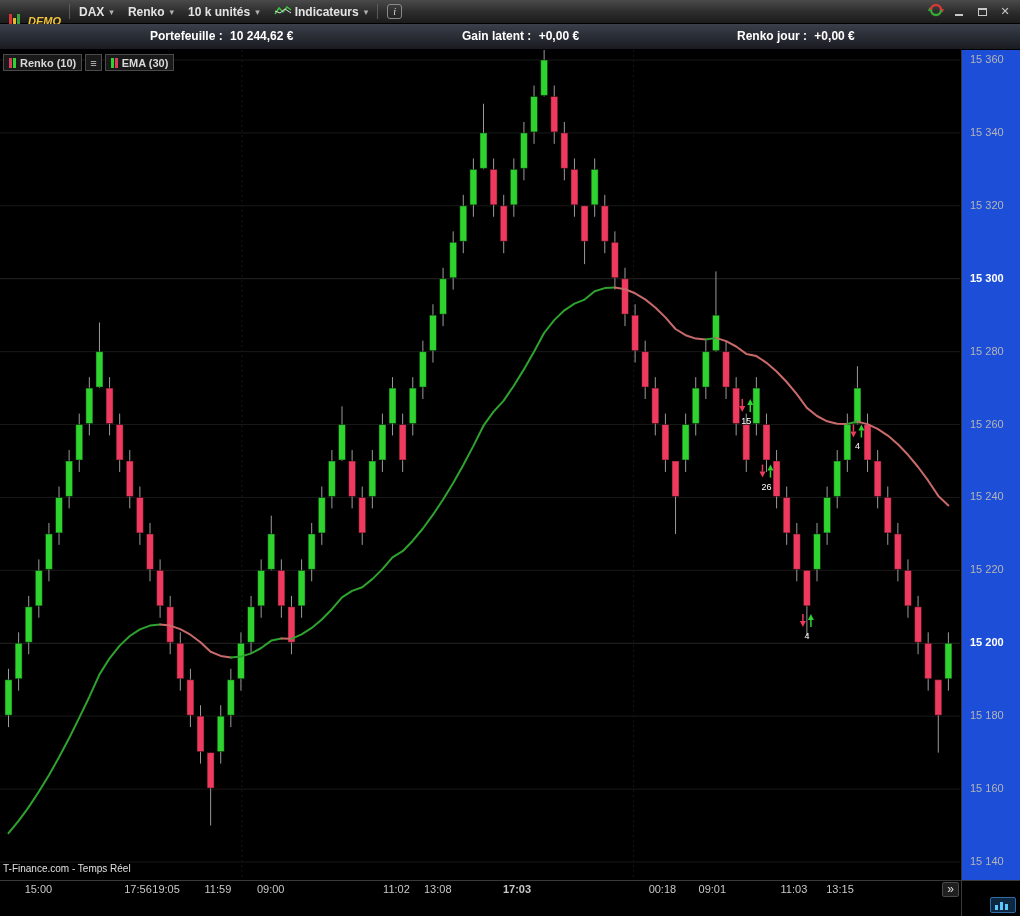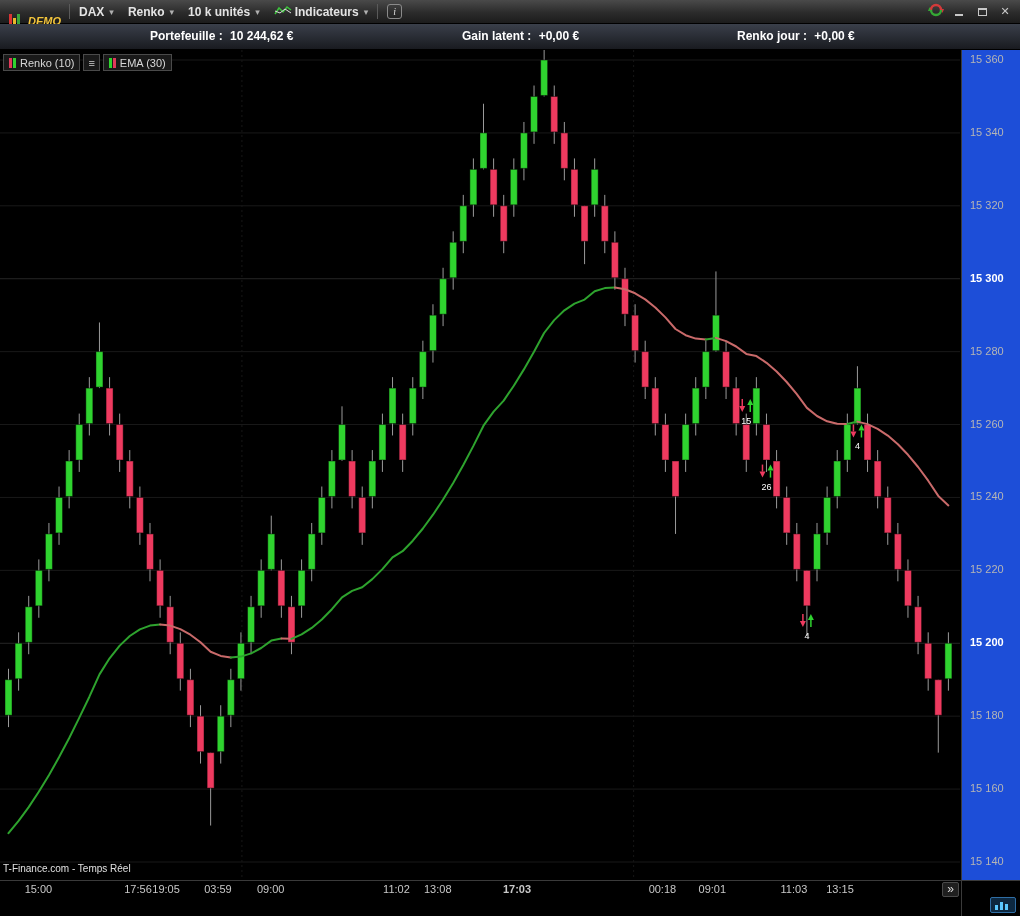--- a/index.html
+++ b/index.html
@@ -49,21 +49,21 @@
   .stat { position: absolute; top: 5px; white-space: nowrap; font-weight: bold; }
   .stat .val { margin-left: 4px; }
   #stat-portfolio { left: 150px; }
   #stat-latent { left: 462px; }
   #stat-day { left: 737px; }
 
   
   .main { display: flex; height: 830px; }
   .plot { width: 962px; position: relative; background: #000; border-right: 1px solid #3a3a3a; }
   #chart-svg { position: absolute; left: 0; top: 0; }
-  .legend { position: absolute; top: 4px; left: 3px; display: flex; gap: 3px; align-items: flex-end; z-index: 3; }
+  .legend { position: absolute; top: 4px; left: 3px; display: flex; gap: 3px; align-items: flex-end; z-index: 3; font-weight: bold; }
   .chip { display: flex; align-items: center; gap: 4px; background: rgba(28,28,28,0.88);
     border: 1px solid #4a4a4a; padding: 1px 5px; height: 17px; font-size: 11px; color: #d8d8d8; }
   .chip .mini-icon { display: flex; gap: 1px; align-items: flex-end; height: 10px; }
   .mini-icon i { display: block; width: 3px; height: 10px; }
   .mini-icon .r { background: #e03a5a; }
   .mini-icon .g { background: #2fd32f; }
   .chip.icon-only { padding: 1px 4px; color: #cfcfcf; }
   .watermark { position: absolute; top: 8px; right: 12px; font-size: 26px; font-weight: bold;
     color: #4a4a4a; z-index: 1; letter-spacing: 0.5px; }
   .footer-note { position: absolute; left: 3px; bottom: 6px; font-size: 10px; color: #e0e0e0; z-index: 3; }
@@ -447,21 +447,21 @@
       <span class="price-label" style="top: 805px;">15 140</span>
     </div>
 </div>
 
 <div class="bottom">
   <div class="time-block" id="time-block">
     <span class="scroll-btn">»</span>
   <span class="time-tick" style="left: 14.4px;">15:00</span>
       <span class="time-tick" style="left: 114px;">17:56</span>
       <span class="time-tick" style="left: 142.08px;">19:05</span>
-      <span class="time-tick" style="left: 193.92px;">03:59</span>
+      <span class="time-tick" style="left: 193.92px;">11:59</span>
       <span class="time-tick" style="left: 246.72px;">09:00</span>
       <span class="time-tick" style="left: 372.48px;">11:02</span>
       <span class="time-tick" style="left: 413.76px;">13:08</span>
       <span class="time-tick" style="left: 493px; font-weight: bold;">17:03</span>
       <span class="time-tick" style="left: 638.4px;">00:18</span>
       <span class="time-tick" style="left: 688.32px;">09:01</span>
       <span class="time-tick" style="left: 769.92px;">11:03</span>
       <span class="time-tick" style="left: 816px;">13:15</span>
     </div>
   <div class="corner-block">

